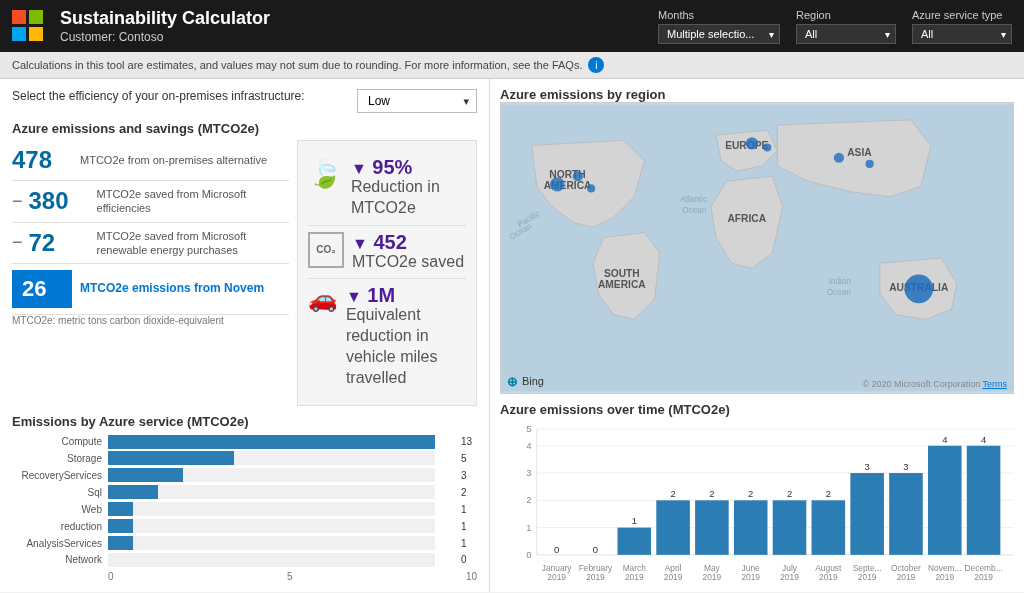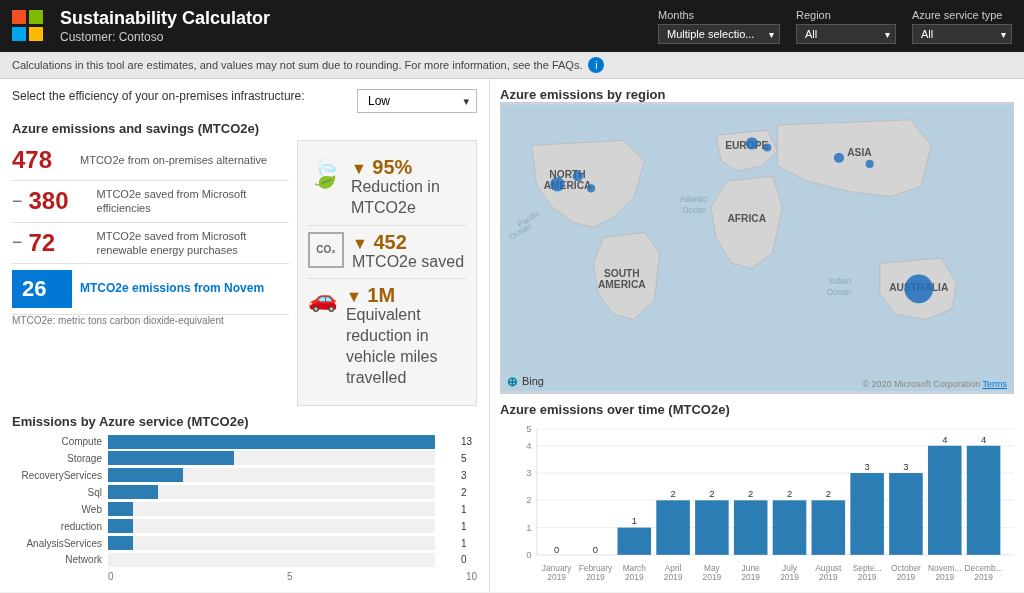--- a/index.html
+++ b/index.html
@@ -40,32 +40,32 @@
     .efficiency-select-wrap::after { content: '▾'; position: absolute; right: 8px; top: 50%; transform: translateY(-50%); font-size: 11px; pointer-events: none; }
 
     
     .emissions-title { font-size: 13px; font-weight: 600; margin-bottom: 4px; }
 
     
     .metrics-container { display: flex; gap: 8px; }
     .metrics-left { flex: 1; }
     .metric-row { display: flex; align-items: center; padding: 6px 0; border-bottom: 1px solid #e0e0e0; }
     .metric-row:last-child { border-bottom: none; }
-    .metric-number { font-size: 24px; font-weight: 700; min-width: 60px; color: #b91c1c; }
+    .metric-number { font-size: 24px; font-weight: 700; min-width: 60px; color: #0369a1; }
     .metric-number.highlight { background: #0078d4; color: white; padding: 6px 10px; font-size: 22px; }
     .metric-sign { font-size: 18px; color: #666; margin-right: 6px; font-weight: 300; }
     .metric-desc { font-size: 11px; color: #555; line-height: 1.3; margin-left: 8px; flex: 1; }
     .metric-desc.blue { color: #0078d4; font-weight: 600; font-size: 12px; }
     .mtco2-note { font-size: 10px; color: #777; margin-top: 0; }
 
     
     .metrics-right { width: 180px; background: #f5f5f5; border: 1px solid #ddd; padding: 10px; display: flex; flex-direction: column; justify-content: space-around; }
     .stat-item { display: flex; align-items: flex-start; gap: 8px; padding: 6px 0; border-bottom: 1px solid #ddd; }
     .stat-item:last-child { border-bottom: none; }
-    .stat-value { font-size: 20px; font-weight: 700; color: #a16207; line-height: 1; }
+    .stat-value { font-size: 20px; font-weight: 700; color: #4c1d95; line-height: 1; }
     .stat-label { font-size: 16px; color: #555; line-height: 1.3; }
     .co2-icon { width: 36px; height: 36px; border: 2px solid #aaa; display: flex; align-items: center; justify-content: center; font-size: 10px; font-weight: 700; color: #666; flex-shrink: 0; }
 
     
     .chart-title { font-size: 13px; font-weight: 600; margin-bottom: 6px; }
     .bar-chart { flex: 1; display: flex; flex-direction: column; justify-content: space-between; }
     .bar-row { display: flex; align-items: center; gap: 6px; }
     .bar-label { font-size: 10px; color: #555; width: 90px; text-align: right; flex-shrink: 0; }
     .bar-track { flex: 1; height: 14px; background: #f0f0f0; position: relative; }
     .bar-fill { height: 100%; background: #2b7db3; }

